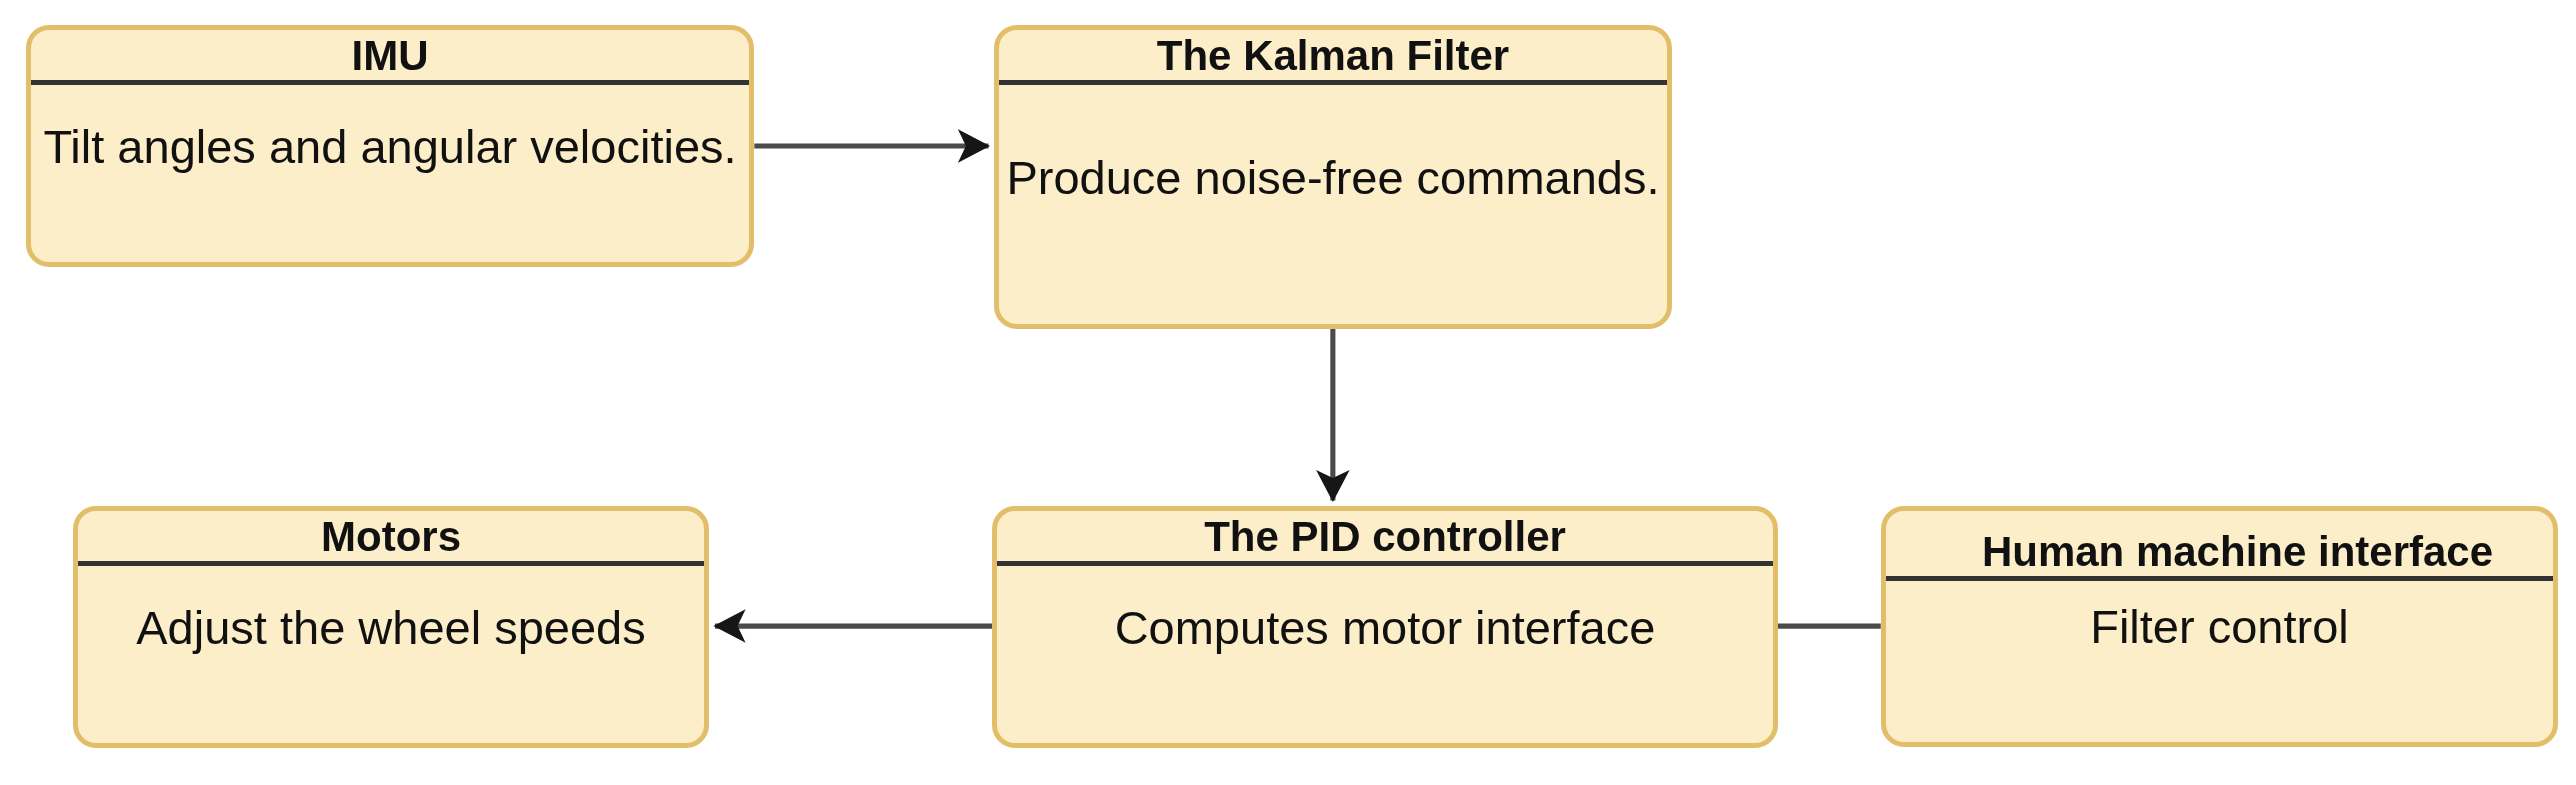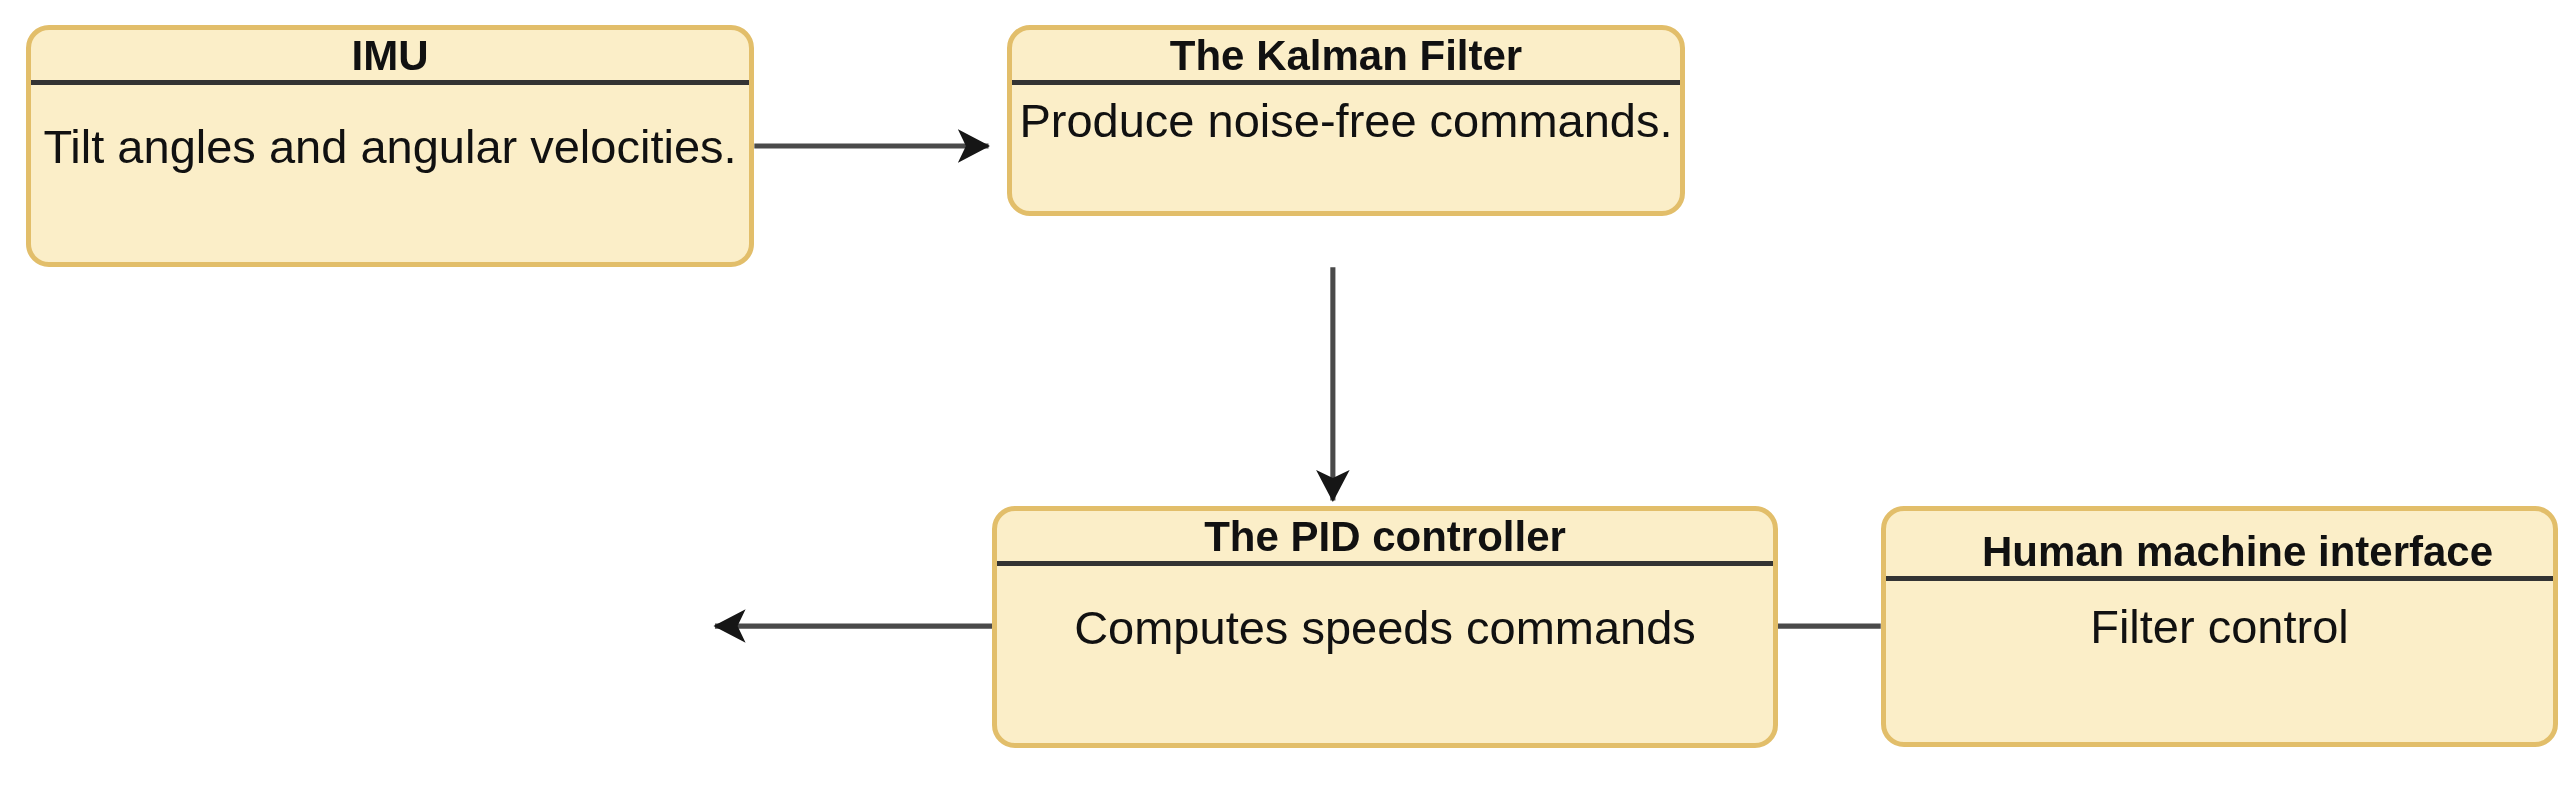--- a/index.html
+++ b/index.html
@@ -89,36 +89,44 @@
 
   <div class="node" style="left:26px; top:25px; width:728px; height:242px;">
     <div class="node-title">
       <span>IMU</span>
     </div>
     <div class="node-body">
       <span>Tilt angles and angular velocities.</span>
     </div>
   </div>
 
-  <div class="node" style="left:994px; top:25px; width:678px; height:191px;margin-left:13px;">
+  <div class="node" style="left:994px; top:25px; width:678px; height:304px;">
     <div class="node-title">
       <span>The Kalman Filter</span>
     </div>
     <div class="node-body">
       <span>Produce noise-free commands.</span>
     </div>
   </div>
 
+  <div class="node" style="left:73px; top:506px; width:636px; height:242px;">
+    <div class="node-title">
+      <span>Motors</span>
+    </div>
+    <div class="node-body">
+      <span>Adjust the wheel speeds</span>
+    </div>
+  </div>
 
   <div class="node" style="left:992px; top:506px; width:786px; height:242px;">
     <div class="node-title">
       <span>The PID controller</span>
     </div>
     <div class="node-body">
-      <span>Computes speeds commands</span>
+      <span>Computes motor interface</span>
     </div>
   </div>
 
   <div class="node tall-title" style="left:1881px; top:506px; width:677px; height:241px;">
     <div class="node-title">
       <span>Human machine interface</span>
     </div>
     <div class="node-body">
       <span>Filter control</span>
     </div>

